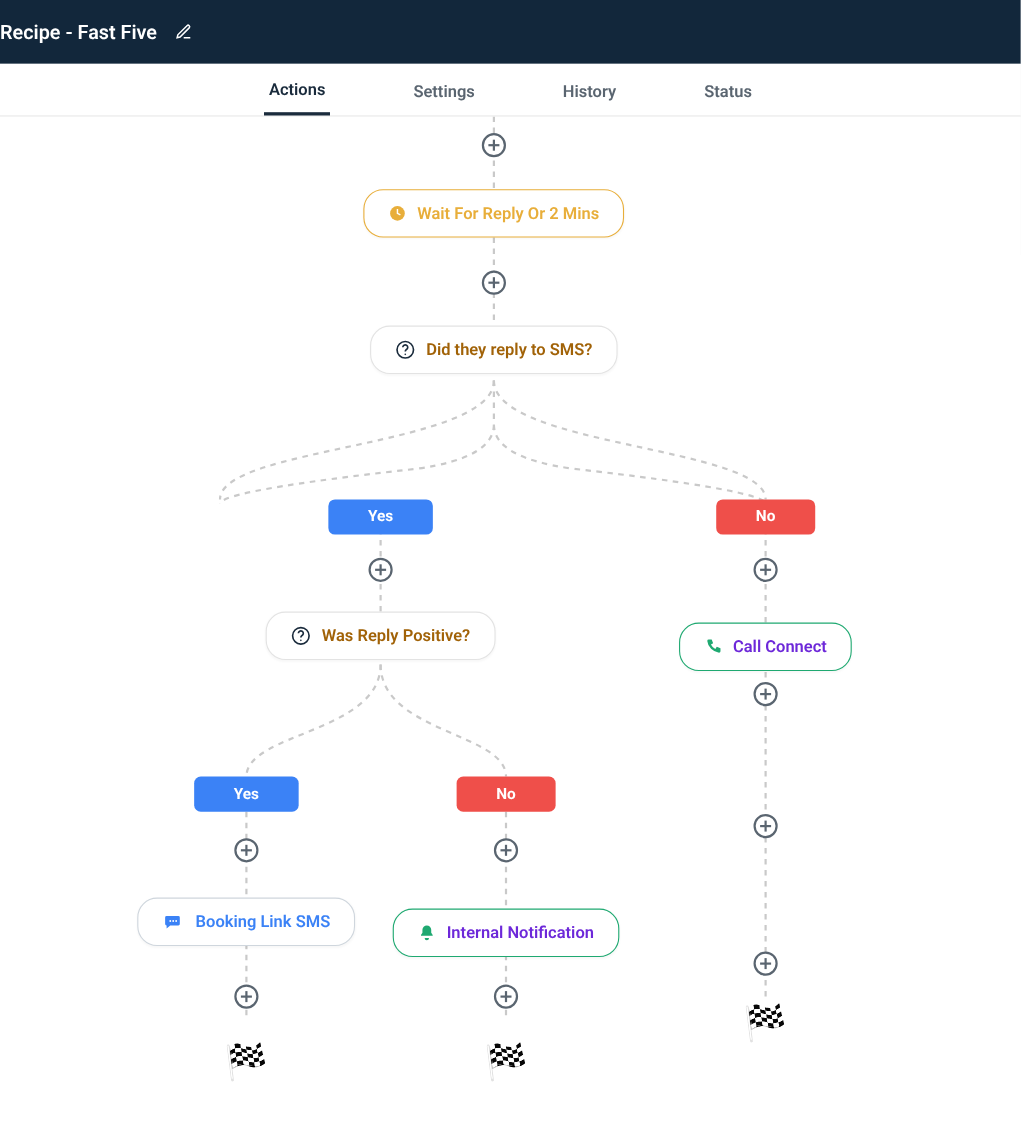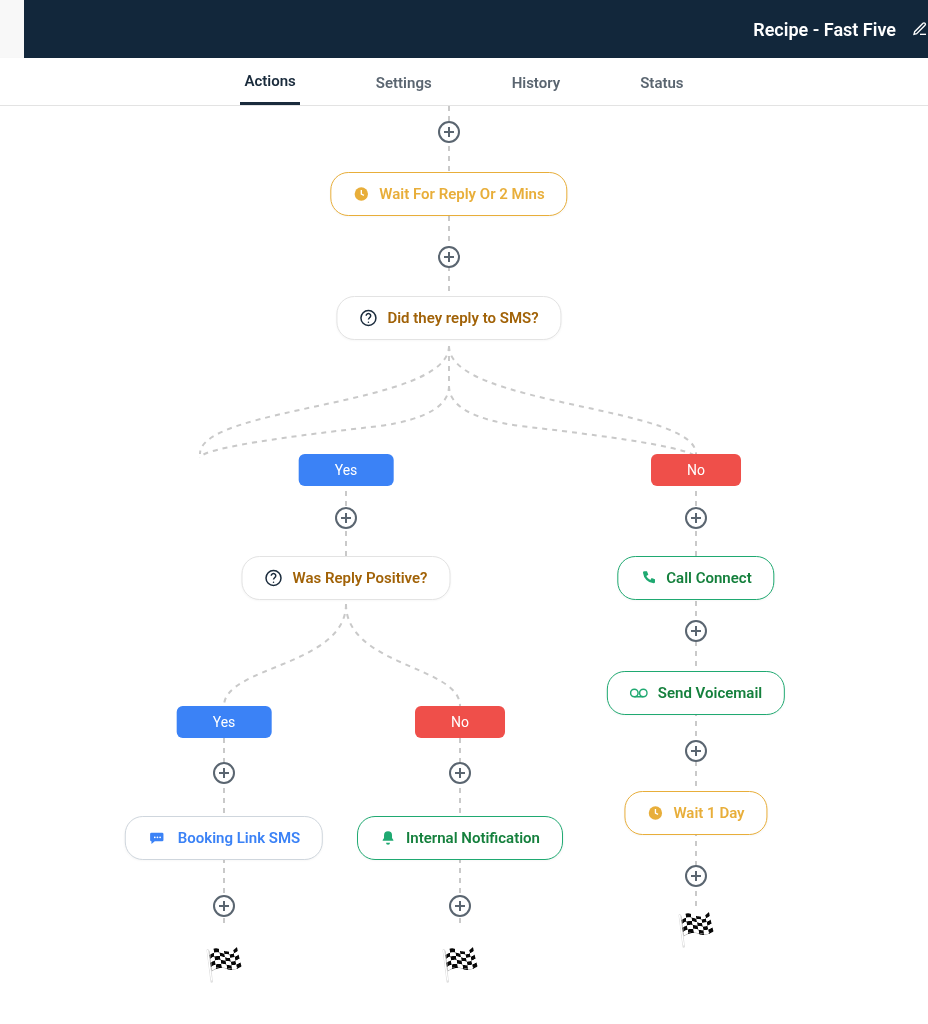--- a/index.html
+++ b/index.html
@@ -8,25 +8,24 @@
     background: #f8f8f8;
     width: 928px;
     height: 1024px;
     overflow: hidden;
   }
   .header {
     background: #12273b;
     height: 58px;
     display: flex;
     align-items: center;
-    justify-content: flex-end;
+    justify-content: flex-start;
     color: #fff;
     font-size: 18px;
     font-weight: 600;
-    margin-left: 24px;
   }
   .header .edit-icon {
     margin-left: 16px;
     display: inline-flex;
   }
   .tabs {
     background: #fff;
     height: 48px;
     display: flex;
     align-items: center;
@@ -63,30 +62,30 @@
     border: 1px solid #e3e3e3;
     border-radius: 18px;
     padding: 12px 22px;
     font-size: 15px;
     font-weight: 600;
     white-space: nowrap;
     box-shadow: 0 1px 2px rgba(0,0,0,0.03);
   }
   .node.wait { border-color: #e8ae3a; color: #e8ae3a; }
   .node.question { color: #a16207; }
-  .node.green { border-color: #1fa971; color: #15803d; }
+  .node.green { border-color: #1fa971; color: #6d28d9; margin-top: 10px; }
   .node.blue-text { color: #3b82f6; gap: 12px; }
   .pill {
     position: absolute;
     transform: translateX(-50%);
     padding: 8px 36px;
     border-radius: 6px;
     color: #fff;
     font-size: 14px;
-    font-weight: 400;
+    font-weight: 700;
   }
   .pill.yes { background: #3b82f6; }
   .pill.no  { background: #ef4f4a; }
   .plus {
     position: absolute;
     transform: translate(-50%, -50%);
     width: 22px; height: 22px;
     border: 2px solid #5a6570;
     border-radius: 50%;
     background: #fff;
@@ -207,42 +206,23 @@
   <span class="ic">
     <svg width="16" height="16" viewBox="0 0 24 24" fill="#1fa971">
           <path d="M6 2h4l2 5-3 2a12 12 0 0 0 6 6l2-3 5 2v4a2 2 0 0 1-2 2A18 18 0 0 1 4 4a2 2 0 0 1 2-2Z"></path>
         </svg>
   </span>
   <span>Call Connect</span>
 </div>
 
 <div class="plus" style="left:696px; top:525px"></div>
 
-<div class="node green" style="left:696px; top:565px">
-  <span class="ic">
-    <svg width="18" height="14" viewBox="0 0 24 16" fill="none" stroke="#1fa971" stroke-width="2">
-          <circle cx="6" cy="8" r="5"></circle>
-          <circle cx="18" cy="8" r="5"></circle>
-          <line x1="6" y1="13" x2="18" y2="13"></line>
-        </svg>
-  </span>
-  <span>Send Voicemail</span>
-</div>
 
 <div class="plus" style="left:696px; top:645px"></div>
 
-<div class="node wait" style="left:696px; top:685px">
-  <span class="ic">
-    <svg width="16" height="16" viewBox="0 0 24 24" fill="#e8ae3a">
-          <circle cx="12" cy="12" r="10"></circle>
-          <path d="M12 6v6l4 2" stroke="#fff" stroke-width="2" fill="none"></path>
-        </svg>
-  </span>
-  <span>Wait 1 Day</span>
-</div>
 
 <div class="plus" style="left:696px; top:770px"></div>
 
 <div class="finish" style="left:696px; top:805px">🏁</div>
 
 <div class="pill yes" style="left:224px; top:600px">Yes</div>
 <div class="pill no" style="left:460px; top:600px">No</div>
 
 <div class="plus" style="left:224px; top:667px"></div>
 <div class="plus" style="left:460px; top:667px"></div>

